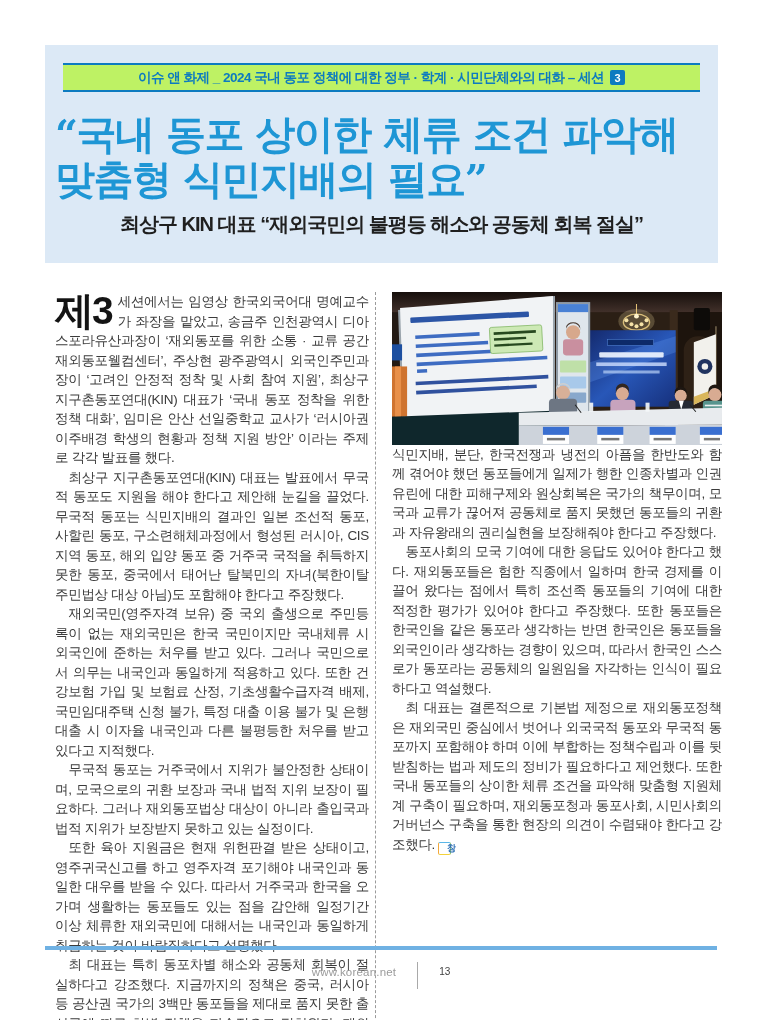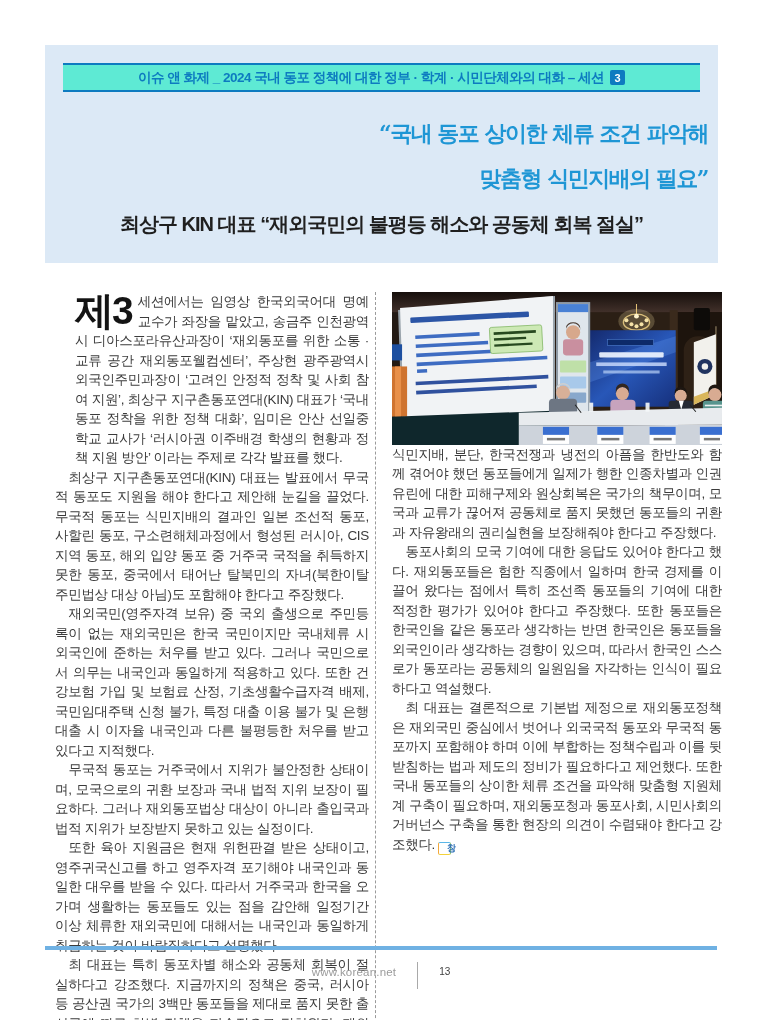--- a/index.html
+++ b/index.html
@@ -12,52 +12,52 @@
   .page{
     width:762px;height:1020px;background:#ffffff;position:relative;overflow:hidden;
     margin:0 auto;font-family:"Liberation Sans",sans-serif;
   }
   
   .hero{
     position:absolute;left:45px;top:45px;width:673px;height:218px;
     background:var(--panel-background,#dce9f6);
   }
   .kicker-band{
-    margin:18px 18px 0;background:#5eead4;height:29px;
+    margin:18px 18px 0;background:#bef264;height:29px;
     border-top:2px solid var(--accent-blue,#0d7bc0);
     border-bottom:2px solid var(--accent-blue,#0d7bc0);
     display:flex;align-items:center;justify-content:center;gap:6px;
   }
   .kicker-text{
     color:var(--accent-blue,#0d7bc0);font-weight:bold;font-size:13.5px;
     letter-spacing:-0.5px;white-space:nowrap;
   }
   .badge{
     width:15px;height:15px;background:var(--accent-blue,#0d7bc0);color:#fff;
     font-size:11px;font-weight:bold;display:inline-flex;align-items:center;
     justify-content:center;border-radius:2px;flex:0 0 auto;
   }
   .title{
-    margin:19px 10px 0;text-align:right;color:var(--title-blue,#1e96d5);
+    margin:19px 10px 0;text-align:left;color:var(--title-blue,#1e96d5);
     font-family:"DejaVu Serif","Liberation Serif",serif;
-    font-size:22px;line-height:45px;font-weight:700;letter-spacing:-1.5px;
+    font-size:40px;line-height:45px;font-weight:700;letter-spacing:-1.5px;
   }
   .subtitle{
     margin:10px 10px 8px;text-align:center;color:#1f1f1f;font-size:20px;
     font-weight:bold;letter-spacing:-1px;
   }
   
   .columns{position:absolute;left:55px;top:292px;width:667px;display:flex;}
   .col-left{width:321px;padding-right:6px;border-right:1px dashed #9a9a9a;}
   .col-right{flex:1;padding-left:16px;}
   .body-para{
     margin:0;font-size:13.5px;line-height:19.5px;color:#3b3b3b;
     text-align:justify;word-break:break-all;letter-spacing:-0.3px;text-indent:1em;
   }
-  .no-indent{text-indent:0;margin-left:20px;}
+  .no-indent{text-indent:0;}
   .paras-cont .body-para:first-child{text-indent:0;}
   .dropcap{
     float:left;font-size:39px;line-height:36px;font-weight:800;color:#141414;
     padding:1px 6px 0 0;letter-spacing:-2px;font-family:"Liberation Sans",sans-serif;
   }
   figure.photo{margin:0;width:100%;line-height:0;}
   figure.photo svg{width:100%;height:auto;display:block;}
   .caption{
     font-size:12px;line-height:18px;color:#333;letter-spacing:-0.4px;
     margin:7px 0 21px;text-align:justify;word-break:break-all;

